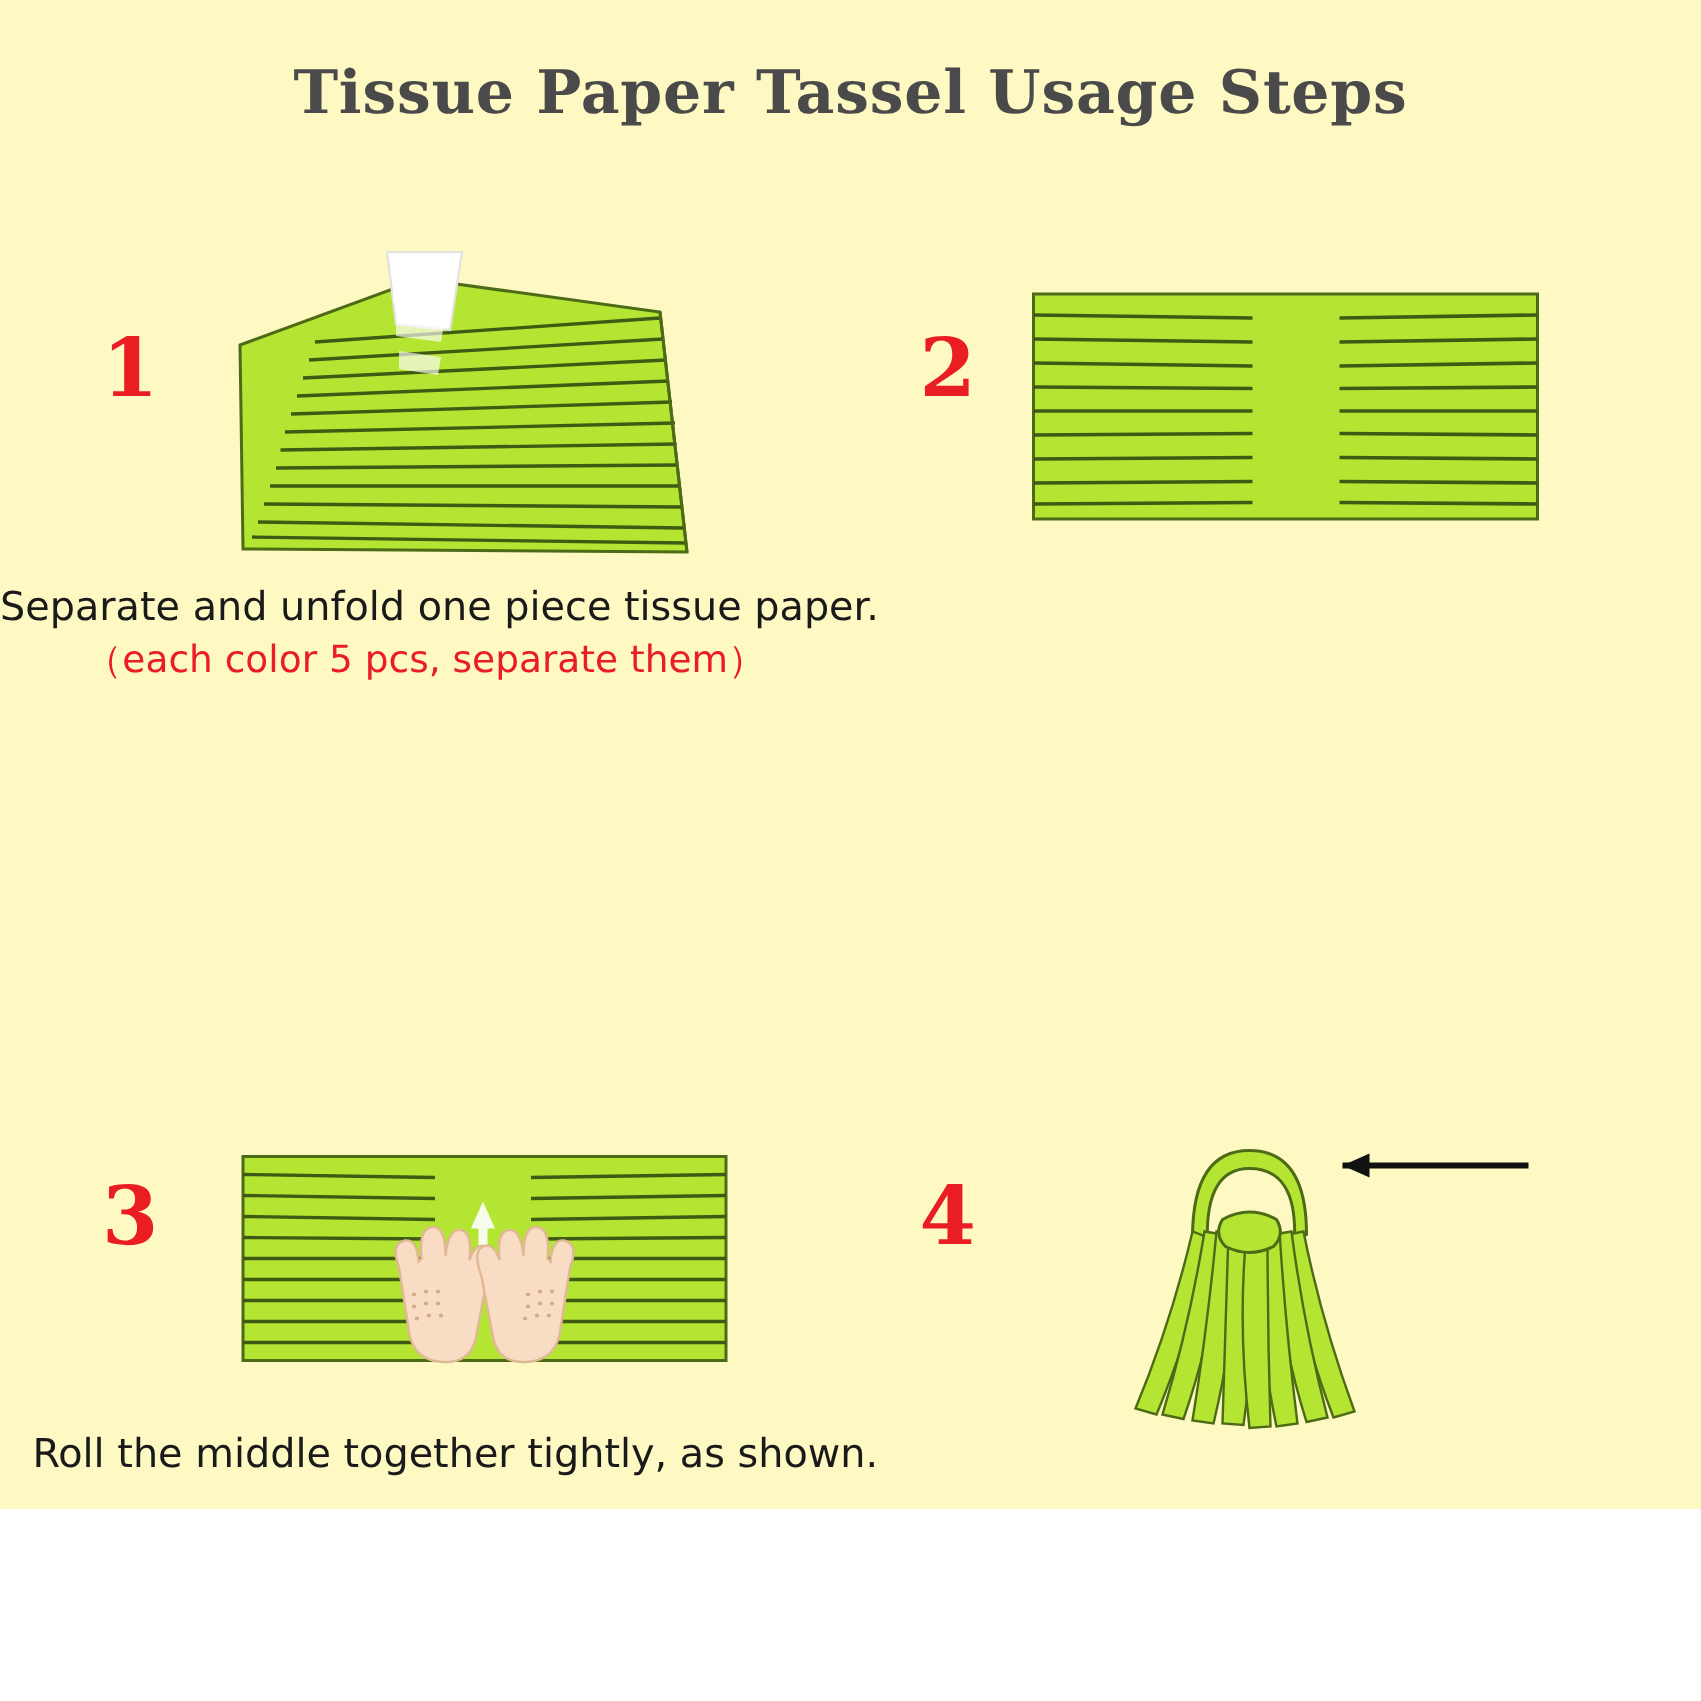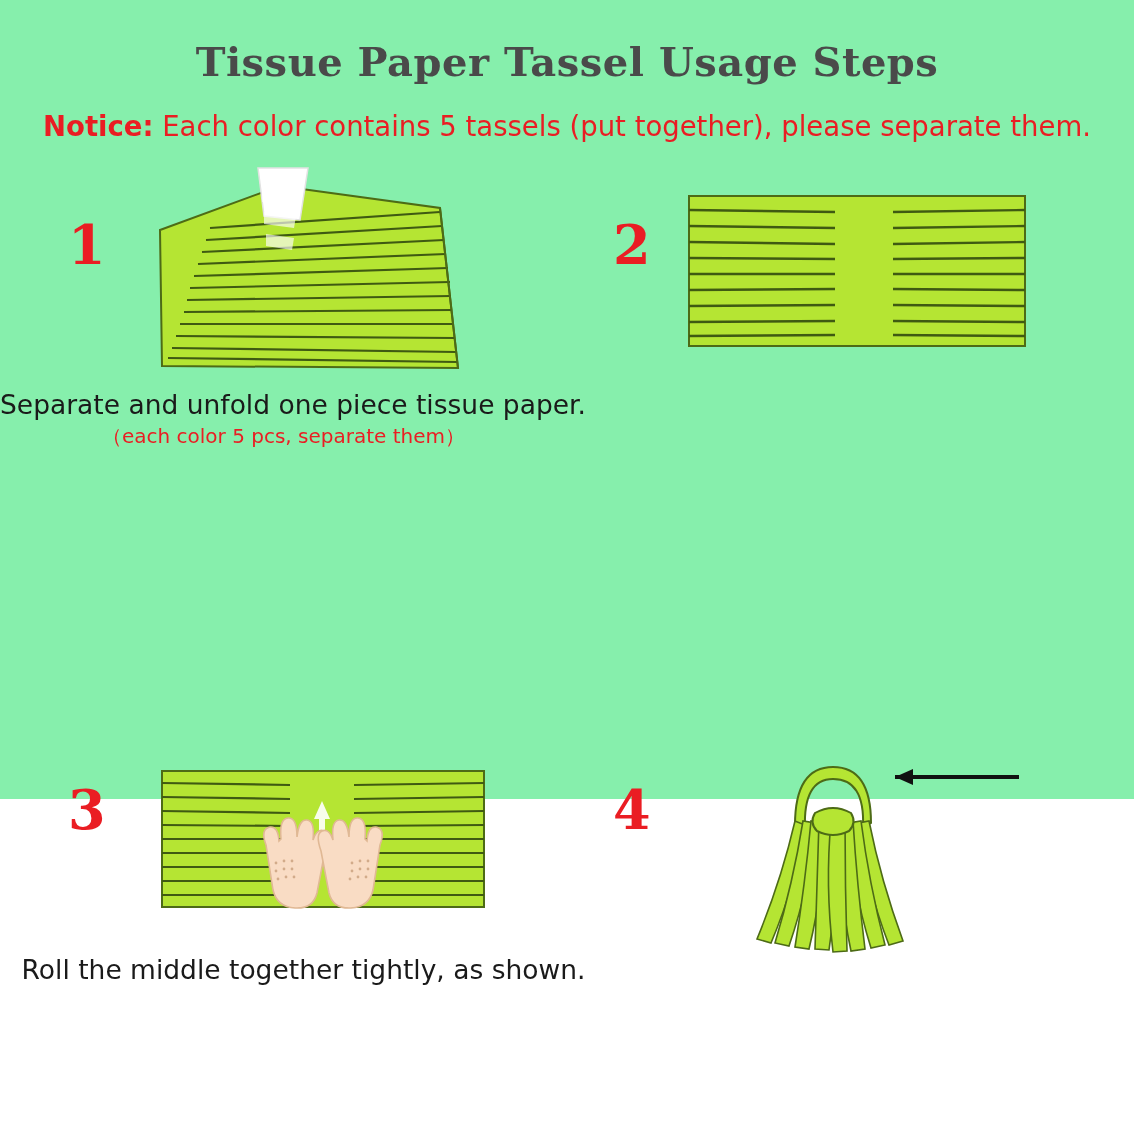--- a/index.html
+++ b/index.html
@@ -10,22 +10,22 @@
   body {
     width: 1134px;
     height: 1134px;
     font-family: "DejaVu Sans", sans-serif;
     overflow: hidden;
     position: relative;
   }
   .page {
     position: relative;
     width: 1134px;
-    height: 799px;
-    background: #86efac;
+    height: 1006px;
+    background: #fef9c3;
   }
   .title {
     position: absolute;
     top: 38px;
     left: 0;
     width: 1134px;
     text-align: center;
     font-family: "DejaVu Serif", serif;
     font-weight: bold;
     font-size: 40px;
@@ -71,37 +71,34 @@
   .caption {
     position: absolute;
     text-align: center;
     font-size: 26.5px;
     color: #1a1a1a;
     line-height: 1.25;
     white-space: nowrap;
   }
   .caption.red {
     color: #ea1d23;
-    font-size: 20px;
+    font-size: 25px;
   }
   .art {
     position: absolute;
   }
   svg { display: block; overflow: visible; }
 </style>
 </head>
 <body>
 
 <div class="page">
 
   <div class="title">Tissue Paper Tassel Usage Steps</div>
 
-  <div class="notice">
-    <b>Notice:</b><span> Each color contains 5 tassels (put together), please separate them.</span>
-  </div>
 
   <div class="grid">
 
     <div class="row" style="height:300px;">
 
       <div class="cell" style="left:0; width:567px; height:300px;">
         <div class="num" style="left:68px; top:58px;">1</div>
         <div class="art" style="left:140px; top:8px;">
           <svg width="340" height="220" viewBox="0 0 340 220">
 

